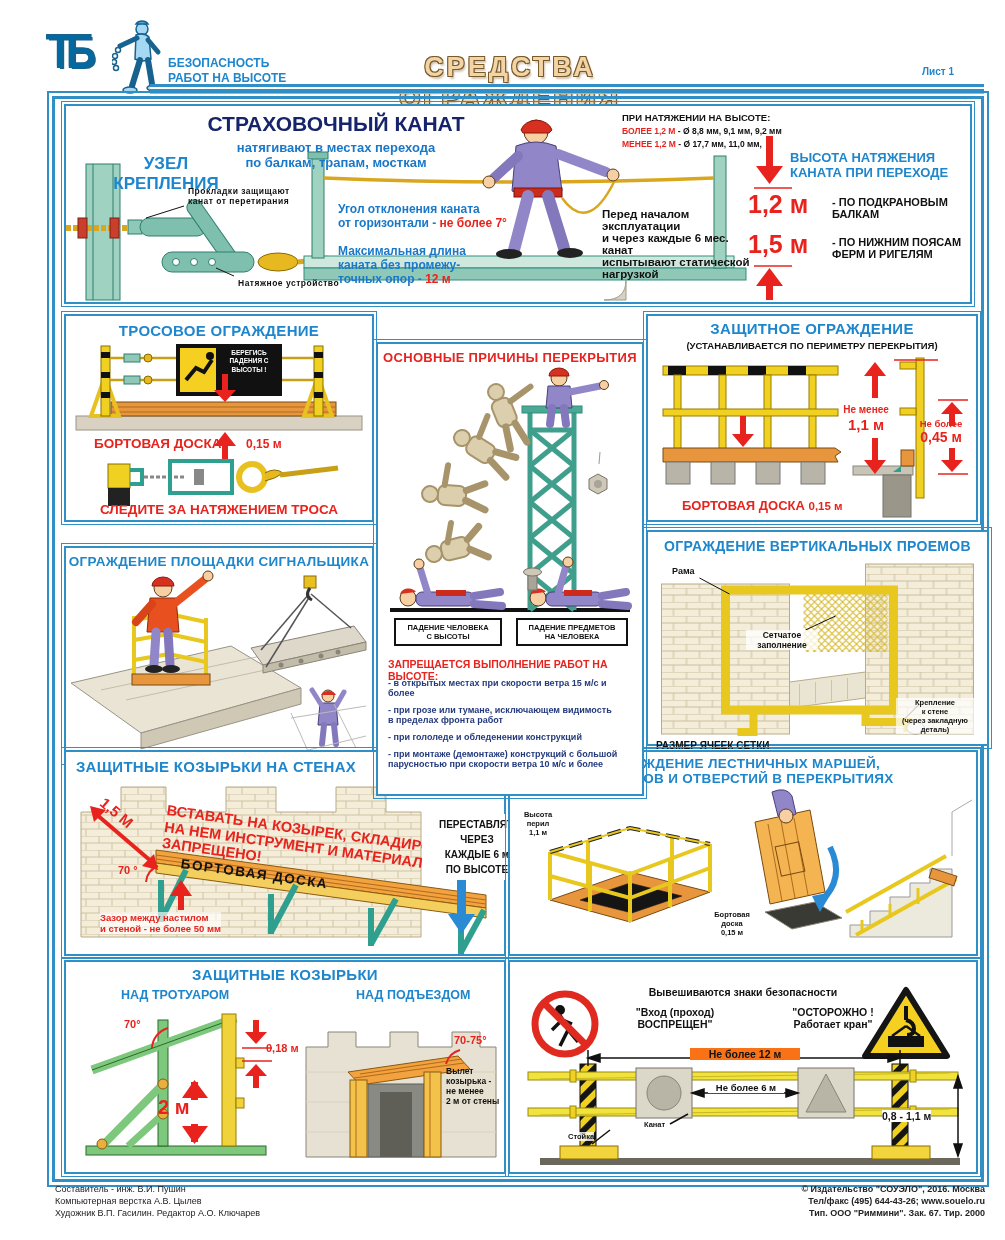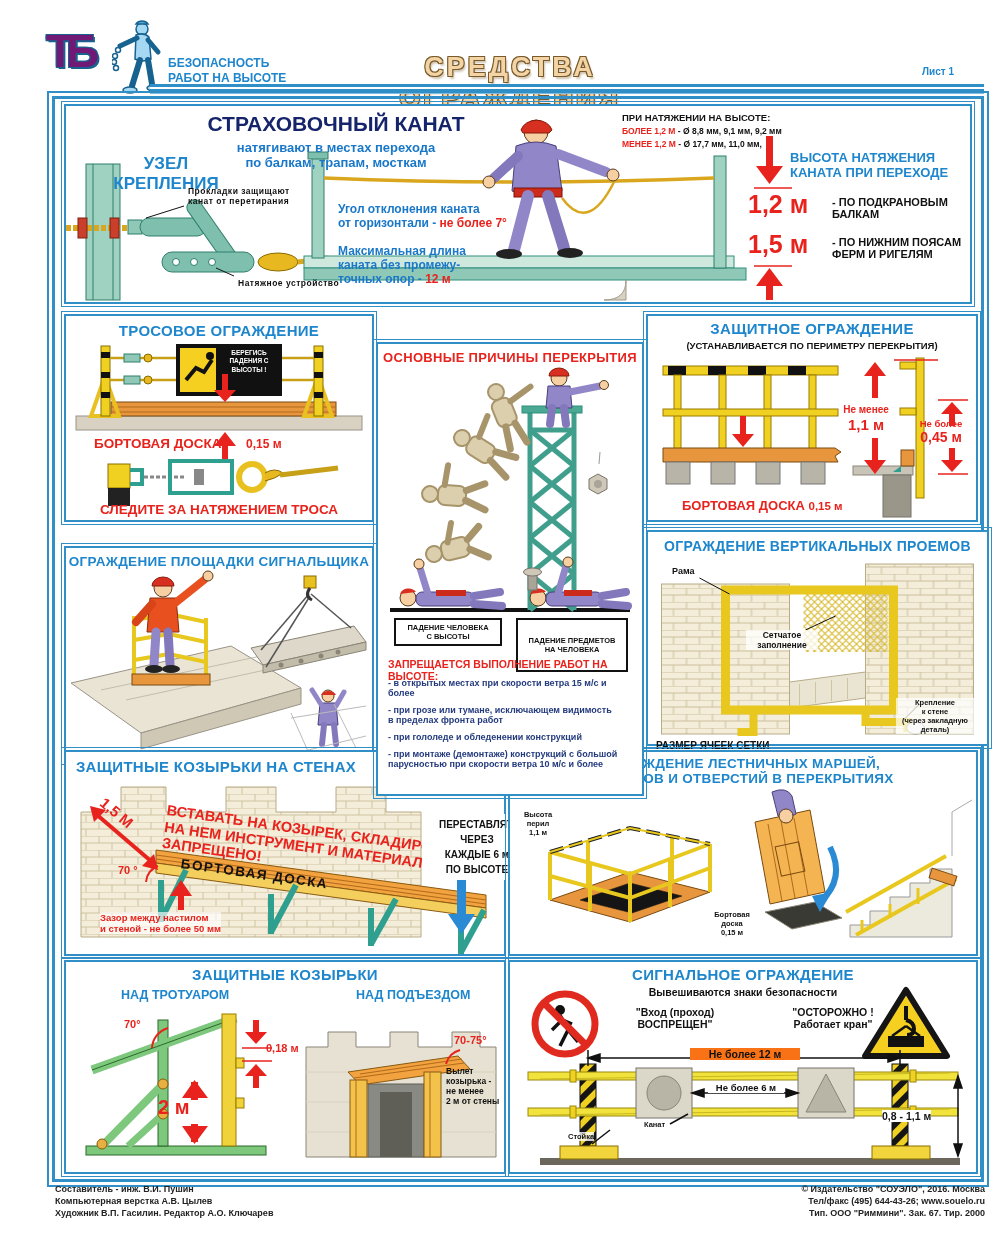--- a/index.html
+++ b/index.html
@@ -12,21 +12,21 @@
   .r{color:#e8231d;}
   .bl{color:#1e86cc;}
   .nv{color:#15246b;}
   .dkb{color:#233a7d;}
   .panel{position:absolute;background:#fff;border:2px solid #2f8fc6;outline:1px solid #2f8fc6;outline-offset:2px;z-index:1;}
   .frame{position:absolute;border:3px solid #2f8fc6;outline:2px solid #2f8fc6;outline-offset:3px;}
   .ph{position:absolute;left:0;right:0;text-align:center;font-weight:bold;color:#1e86cc;letter-spacing:.3px;}
   .ill{position:absolute;left:0;top:0;width:100%;height:100%;}
   .stripes{position:absolute;left:150px;top:84px;width:834px;height:10px;
     background:linear-gradient(to bottom,#2f8fc6 0 3px,#fff 3px 5px,#2f8fc6 5px 7px,#fff 7px 8px,#7fbce0 8px 10px);}
-  .logo-letters{font-size:46px;font-weight:bold;letter-spacing:-8px;color:#701a75;
+  .logo-letters{font-size:46px;font-weight:normal;letter-spacing:-8px;color:#0369a1;
     text-shadow:2px 2px 0 #17628f,-1px -1px 0 #17628f,1px -1px 0 #17628f,-1px 1px 0 #17628f;}
   .main-title{font-size:27px;font-weight:bold;color:#f2d4a6;letter-spacing:3px;text-align:center;
     text-shadow:1px 1px 0 #7a5a28,-1px -1px 0 #7a5a28,1px -1px 0 #7a5a28,-1px 1px 0 #7a5a28,2px 3px 2px rgba(122,90,40,.35);}
   .whitebox{background:#fff;border:1px solid #bbb;}
   .blackbox{border:2px solid #111;background:#fff;}
 </style>
 </head>
 <body>
 
 <div class="page">
@@ -128,20 +128,24 @@
 канат от перетирания</div>
     <div class="x b" style="left:172px;top:172px;font-size:8.5px;letter-spacing:.5px;">Натяжное устройство</div>
     <div class="x b p" style="left:272px;top:96px;font-size:12px;color:#1a78c8;"><span class="p">Угол отклонения каната
 от горизонтали - </span><span class="r">не более 7°</span></div>
     <div class="x b p" style="left:272px;top:138px;font-size:12px;color:#1a78c8;"><span class="p">Максимальная длина
 каната без промежу-
 точных опор - </span><span class="r">12 м</span></div>
     <div class="x b" style="left:556px;top:6px;font-size:9.5px;">ПРИ НАТЯЖЕНИИ НА ВЫСОТЕ:</div>
     <div class="x b" style="left:556px;top:20px;font-size:8.5px;"><span class="r">БОЛЕЕ 1,2 М</span><span> - Ø 8,8 мм, 9,1 мм, 9,2 мм</span></div>
     <div class="x b" style="left:556px;top:33px;font-size:8.5px;"><span class="r">МЕНЕЕ 1,2 М</span><span> - Ø 17,7 мм, 11,0 мм,</span></div>
+    <div class="x b p" style="left:536px;top:102px;width:160px;font-size:11.5px;">Перед началом эксплуатации
+и через каждые 6 мес. канат
+испытывают статической
+нагрузкой</div>
     <div class="x b bl p" style="left:724px;top:44px;font-size:13px;">ВЫСОТА НАТЯЖЕНИЯ
 КАНАТА ПРИ ПЕРЕХОДЕ</div>
     <div class="x b r" style="left:682px;top:84px;font-size:25px;">1,2 м</div>
     <div class="x b p" style="left:766px;top:90px;font-size:11px;">- ПО ПОДКРАНОВЫМ
 БАЛКАМ</div>
     <div class="x b r" style="left:682px;top:124px;font-size:25px;">1,5 м</div>
     <div class="x b p" style="left:766px;top:130px;font-size:11px;">- ПО НИЖНИМ ПОЯСАМ
 ФЕРМ И РИГЕЛЯМ</div>
   </div>
 
@@ -574,21 +578,20 @@
         <line x1="182" y1="131" x2="288" y2="131"></line>
         <polygon points="182,131 194,127 194,135" fill="#111"></polygon>
           <polygon points="288,131 276,127 276,135" fill="#111"></polygon>
         <line x1="448" y1="114" x2="448" y2="194"></line>
         <polygon points="448,114 444,126 452,126" fill="#111"></polygon>
           <polygon points="448,194 444,182 452,182" fill="#111"></polygon>
         <line x1="100" y1="168" x2="82" y2="182"></line>
         <line x1="160" y1="162" x2="178" y2="152"></line>
       </g>
     </svg>
-    <div class="ph" style="top:4px;font-size:15px;">СИГНАЛЬНОЕ ОГРАЖДЕНИЕ</div>
     <div class="x b c" style="left:0;top:24px;width:100%;font-size:10.5px;">Вывешиваются знаки безопасности</div>
     <div class="x b p c" style="left:90px;top:44px;width:150px;font-size:10.5px;">"Вход (проход)
 ВОСПРЕЩЕН"</div>
     <div class="x b p c" style="left:248px;top:44px;width:150px;font-size:10.5px;">"ОСТОРОЖНО !
 Работает кран"</div>
     <div class="x b c" style="left:180px;top:86px;width:110px;font-size:10.5px;background:#f97316;">Не более 12 м</div>
     <div class="x b c" style="left:198px;top:120px;width:76px;font-size:9.5px;background:#fff;">Не более 6 м</div>
     <div class="x b" style="left:372px;top:148px;font-size:10.5px;background:#fff;">0,8 - 1,1 м</div>
     <div class="x b" style="left:58px;top:170px;font-size:7.5px;background:rgba(255,255,255,.8);">Стойка</div>
     <div class="x b" style="left:134px;top:158px;font-size:7.5px;background:rgba(255,255,255,.8);">Канат</div>
@@ -677,34 +680,34 @@
         <line x1="180" y1="228" x2="188" y2="200" stroke="#9186c8" stroke-width="7" stroke-linecap="round"></line>
         <circle cx="190" cy="196" r="5" fill="#f6cfa2" stroke="#5a3a1a"></circle>
         <line x1="224" y1="230" x2="248" y2="226" stroke="#8378bc" stroke-width="8" stroke-linecap="round"></line>
         <line x1="224" y1="238" x2="250" y2="240" stroke="#8378bc" stroke-width="8" stroke-linecap="round"></line>
         <rect x="186" y="224" width="28" height="6" fill="#cc2a1a"></rect>
       </g>
     </svg>
     <div class="ph r" style="top:6px;font-size:13px;color:#e8231d;">ОСНОВНЫЕ ПРИЧИНЫ ПЕРЕКРЫТИЯ</div>
     <div class="x b p c blackbox" style="left:16px;top:274px;width:104px;font-size:7.5px;padding:3px 0;">ПАДЕНИЕ  ЧЕЛОВЕКА
 С ВЫСОТЫ</div>
-    <div class="x b p c blackbox" style="left:138px;top:274px;width:108px;font-size:7.5px;padding:16px 0;">ПАДЕНИЕ ПРЕДМЕТОВ
+    <div class="x b p c blackbox" style="left:138px;top:274px;width:108px;font-size:7.5px;padding:3px 0;">ПАДЕНИЕ ПРЕДМЕТОВ
 НА ЧЕЛОВЕКА</div>
     <div class="x b r" style="left:10px;top:314px;width:248px;font-size:10.5px;">ЗАПРЕЩАЕТСЯ ВЫПОЛНЕНИЕ РАБОТ НА ВЫСОТЕ:</div>
     <div class="x" style="left:10px;top:334px;width:246px;">
       <div class="b p dkb" style="font-size:9px;margin-bottom:7px;">- в открытых местах при скорости  ветра 15 м/с и более</div>
       <div class="b p dkb" style="font-size:9px;margin-bottom:7px;">- при грозе или тумане, исключающем видимость
   в пределах фронта работ</div>
       <div class="b p dkb" style="font-size:9px;margin-bottom:7px;">- при гололеде и обледенении конструкций</div>
       <div class="b p dkb" style="font-size:9px;">- при монтаже (демонтаже) конструкций с большой
   парусностью при скорости ветра 10 м/с и более</div>
     </div>
   </div>
 
-  <div class="x" style="left:55px;top:1183px;font-size:9px;font-weight:bold;line-height:1.35;color:#222;">
+  <div class="x" style="left:55px;top:1183px;font-size:9px;font-weight:normal;line-height:1.35;color:#222;">
     <div>Составитель - инж. В.И. Пушин</div>
     <div>Компьютерная верстка А.В. Цылев</div>
     <div>Художник В.П. Гасилин. Редактор А.О. Ключарев</div>
   </div>
   <div class="x" style="left:585px;top:1183px;width:400px;text-align:right;font-size:9px;font-weight:bold;line-height:1.35;color:#222;">
     <div>© Издательство "СОУЭЛО", 2016. Москва</div>
     <div>Тел/факс (495) 644-43-26; www.souelo.ru</div>
     <div>Тип. ООО "Риммини". Зак. 67. Тир. 2000</div>
   </div>
 

